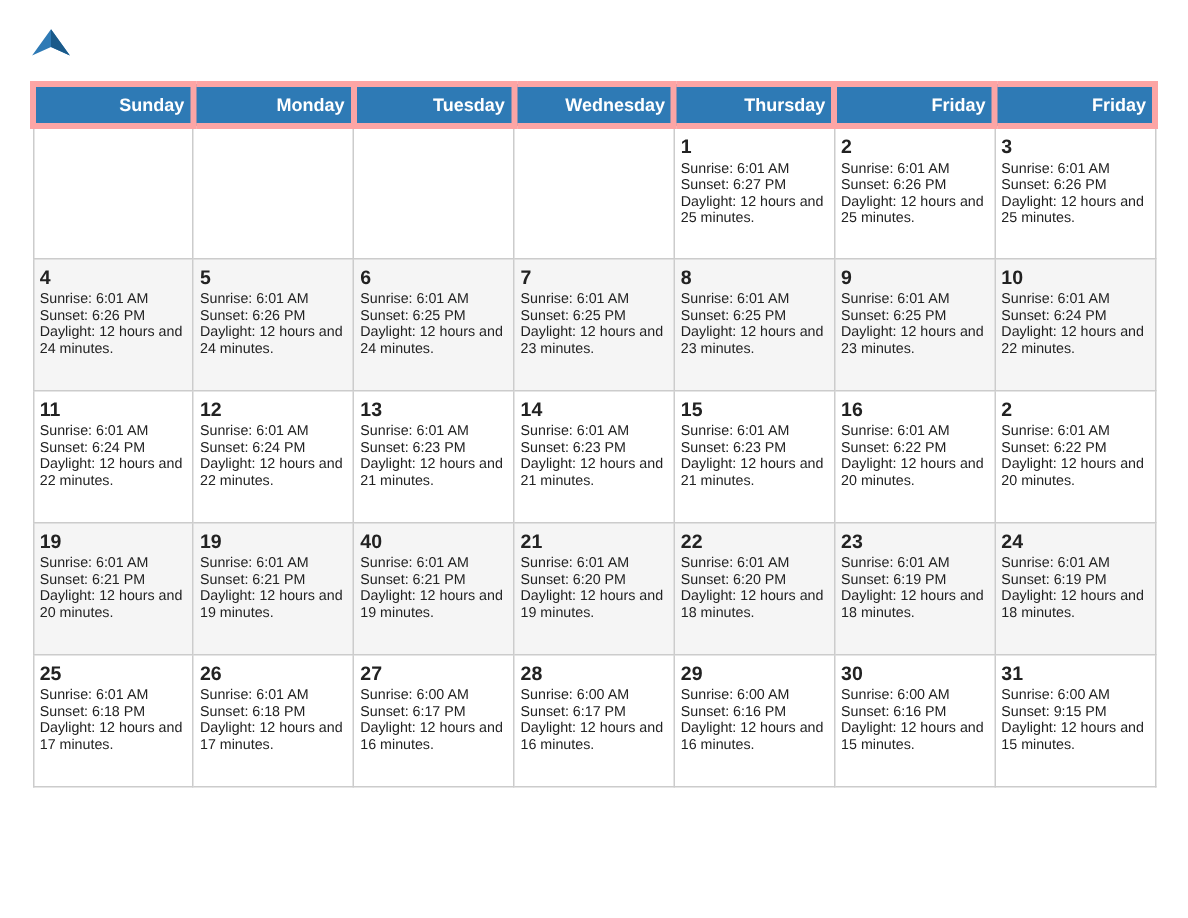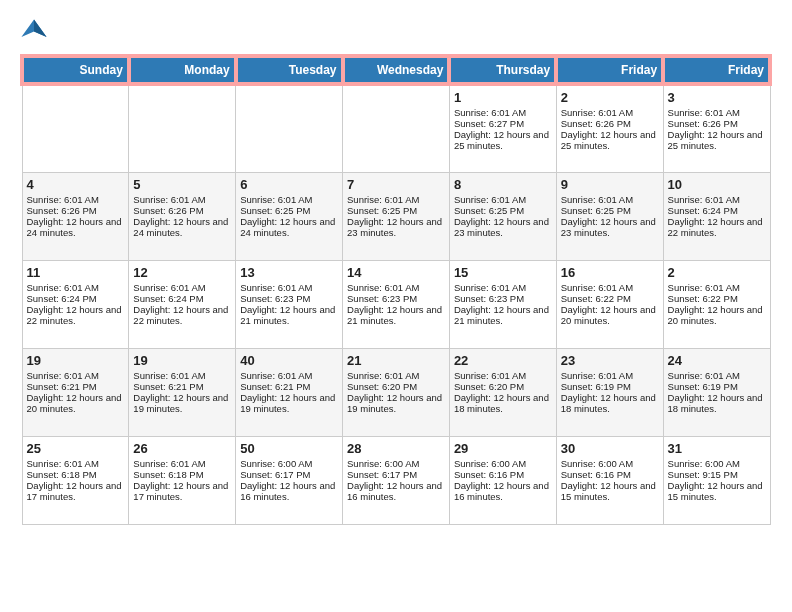--- a/index.html
+++ b/index.html
@@ -284,21 +284,21 @@
             <span style="display: block;">Sunset: 6:18 PM</span>
             <span style="display: block;">Daylight: 12 hours and 17 minutes.</span>
           </td>
           <td>
             <span class="day-num">26</span>
             <span style="display: block;">Sunrise: 6:01 AM</span>
             <span style="display: block;">Sunset: 6:18 PM</span>
             <span style="display: block;">Daylight: 12 hours and 17 minutes.</span>
           </td>
           <td>
-            <span class="day-num">50</span>
+            <span class="day-num">27</span>
             <span style="display: block;">Sunrise: 6:00 AM</span>
             <span style="display: block;">Sunset: 6:17 PM</span>
             <span style="display: block;">Daylight: 12 hours and 16 minutes.</span>
           </td>
           <td>
             <span class="day-num">28</span>
             <span style="display: block;">Sunrise: 6:00 AM</span>
             <span style="display: block;">Sunset: 6:17 PM</span>
             <span style="display: block;">Daylight: 12 hours and 16 minutes.</span>
           </td>

